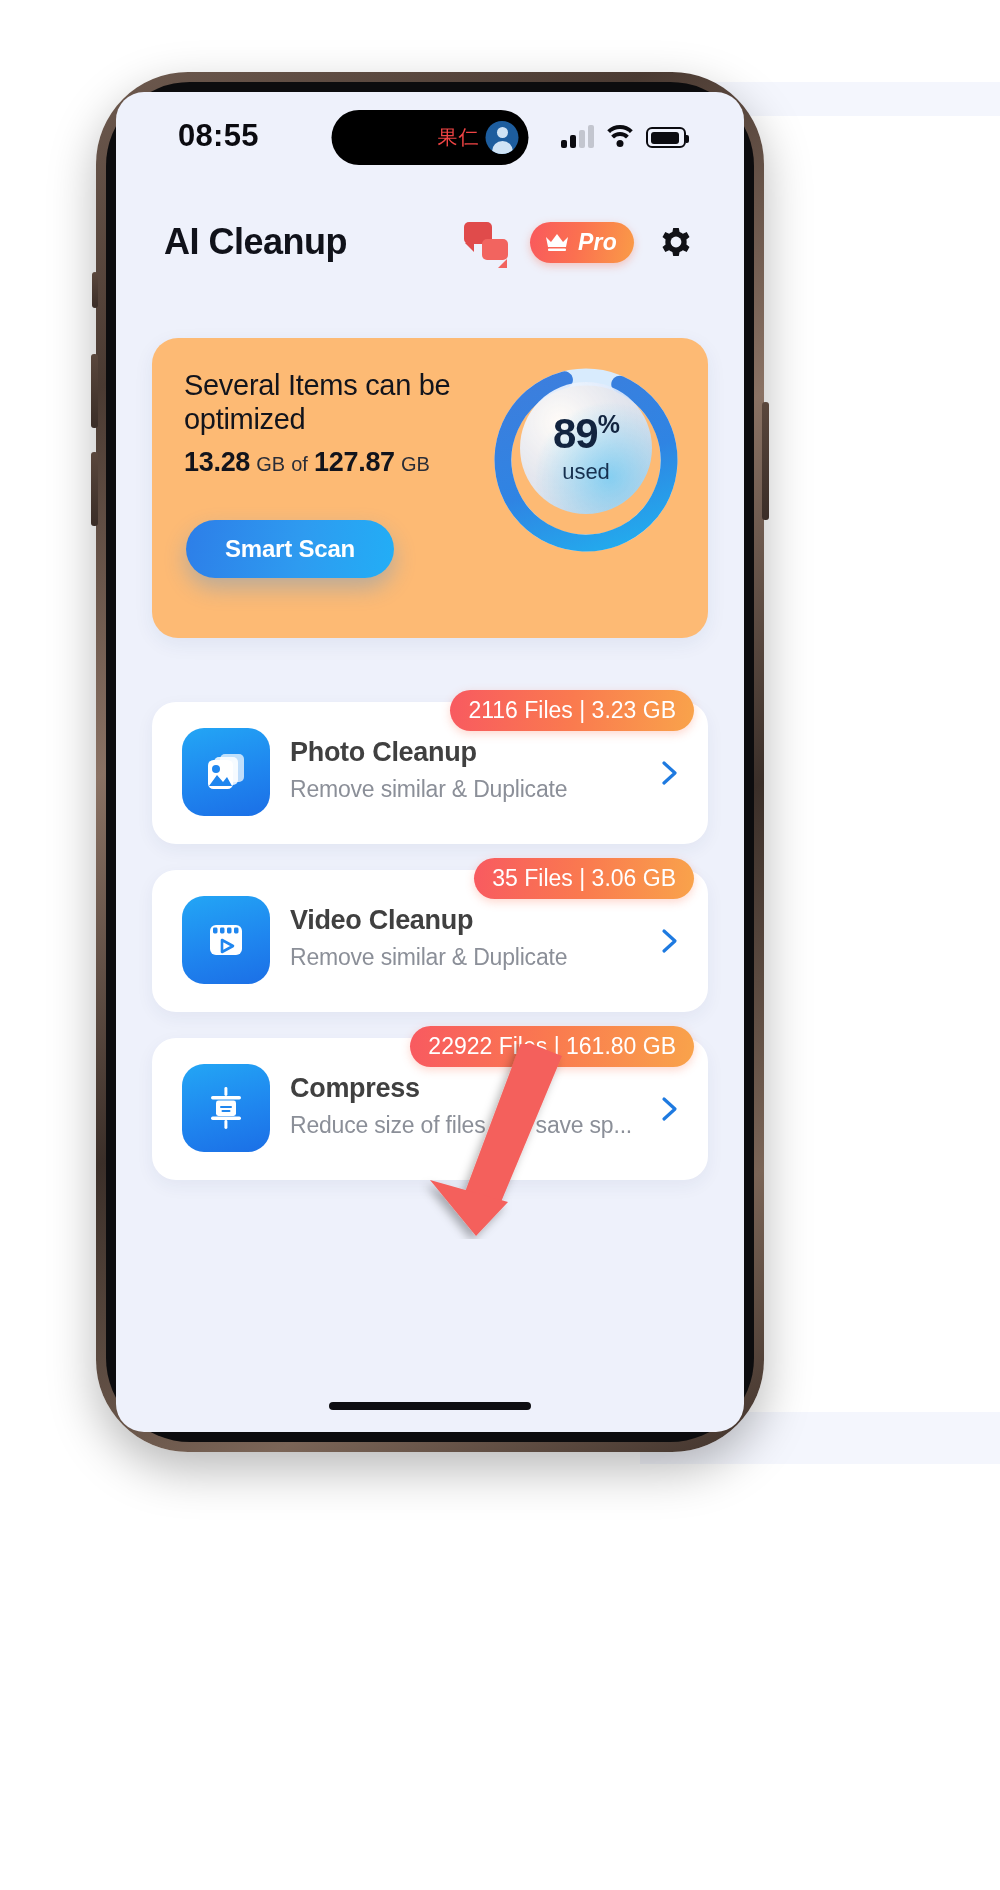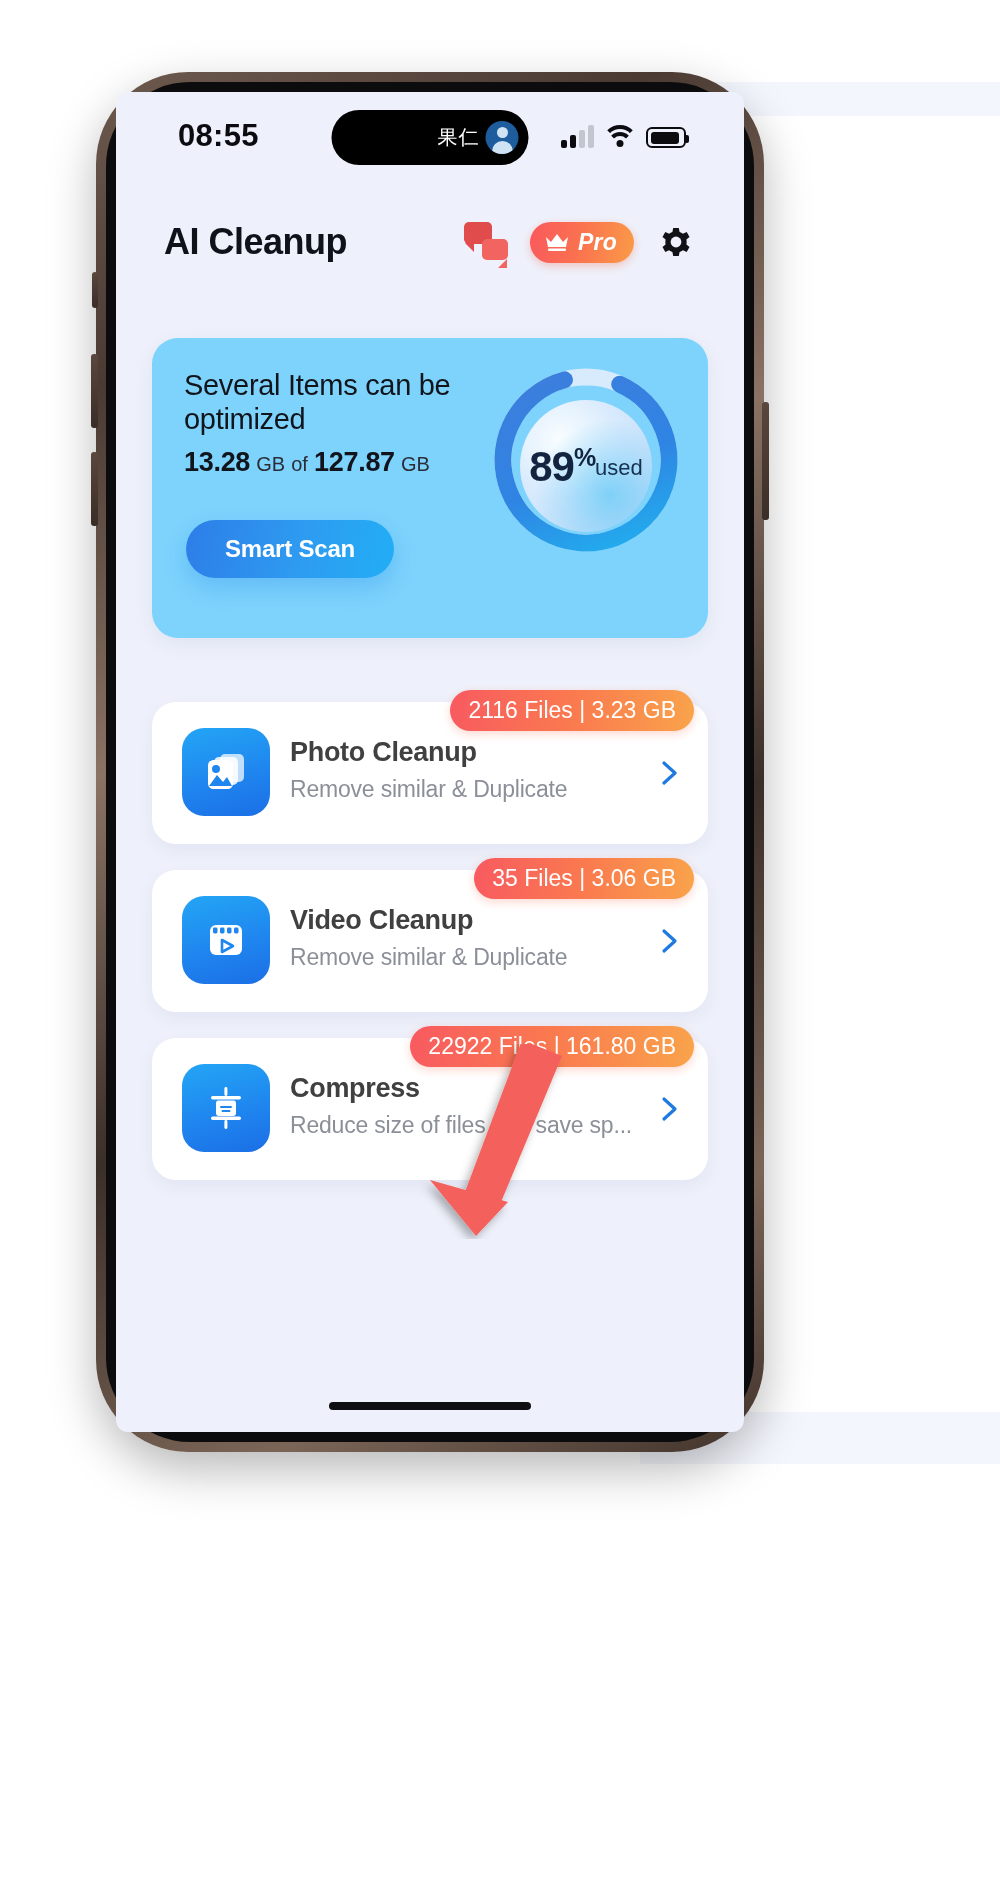--- a/index.html
+++ b/index.html
@@ -40,21 +40,21 @@
   }
   .device-inner-ring {
     position: absolute;
     left: 10px; top: 10px; right: 10px; bottom: 10px;
     border-radius: 84px;
     background: #0c0c0e;
   }
   .screen {
     position: absolute;
     left: 20px; top: 20px; right: 20px; bottom: 20px;
-    border-radius: 12px;
+    border-radius: 28px;
     background: #eef1fb;
     overflow: hidden;
   }
 
   
   .btn-side {
     position: absolute;
     background: linear-gradient(180deg,#5a473d,#3a2d27);
     border-radius: 3px;
   }
@@ -88,21 +88,21 @@
     height: 55px;
     border-radius: 30px;
     background: #000000;
     display: flex;
     align-items: center;
     justify-content: flex-end;
     padding-right: 10px;
     box-sizing: border-box;
   }
   .island-label {
-    color: #ffffff;
+    color: #ef4444;
     font-size: 20px;
     margin-right: 6px;
     letter-spacing: 1px;
   }
   .island-avatar {
     width: 33px; height: 33px;
     border-radius: 50%;
     background: #1d5d9e;
     position: relative;
     overflow: hidden;
@@ -270,21 +270,21 @@
 
   .gear-icon { width: 40px; height: 40px; }
 
   
   .summary-card {
     position: absolute;
     left: 36px;
     right: 36px;
     top: 246px;
     height: 300px;
-    background: #7dd3fc;
+    background: #fdba74;
     border-radius: 26px;
     box-shadow: 0 6px 20px rgba(30,50,110,0.07);
   }
   .summary-left {
     position: absolute;
     left: 32px;
     top: 30px;
     width: 300px;
   }
   .summary-title {
@@ -338,28 +338,28 @@
   .donut-wrap {
     position: absolute;
     right: 22px;
     top: 22px;
     width: 200px;
     height: 200px;
   }
   .donut-wrap svg { display: block; }
   .donut-core {
     position: absolute;
-    left: 34px; top: 40px;
+    left: 34px; top: 22px;
     width: 132px; height: 132px;
     border-radius: 50%;
     background:
       radial-gradient(circle at 68% 72%, rgba(60,190,245,0.55) 0%, rgba(60,190,245,0.0) 58%),
       radial-gradient(circle at 30% 30%, rgba(255,255,255,0.95) 0%, rgba(226,236,252,0.9) 45%, rgba(198,217,248,0.85) 100%);
     display: flex;
-    flex-direction: row;
+    flex-direction: column;
     align-items: center;
     justify-content: center;
   }
   .donut-pct {
     font-size: 42px;
     font-weight: 700;
     color: #12243f;
     letter-spacing: -1px;
     line-height: 1;
   }

